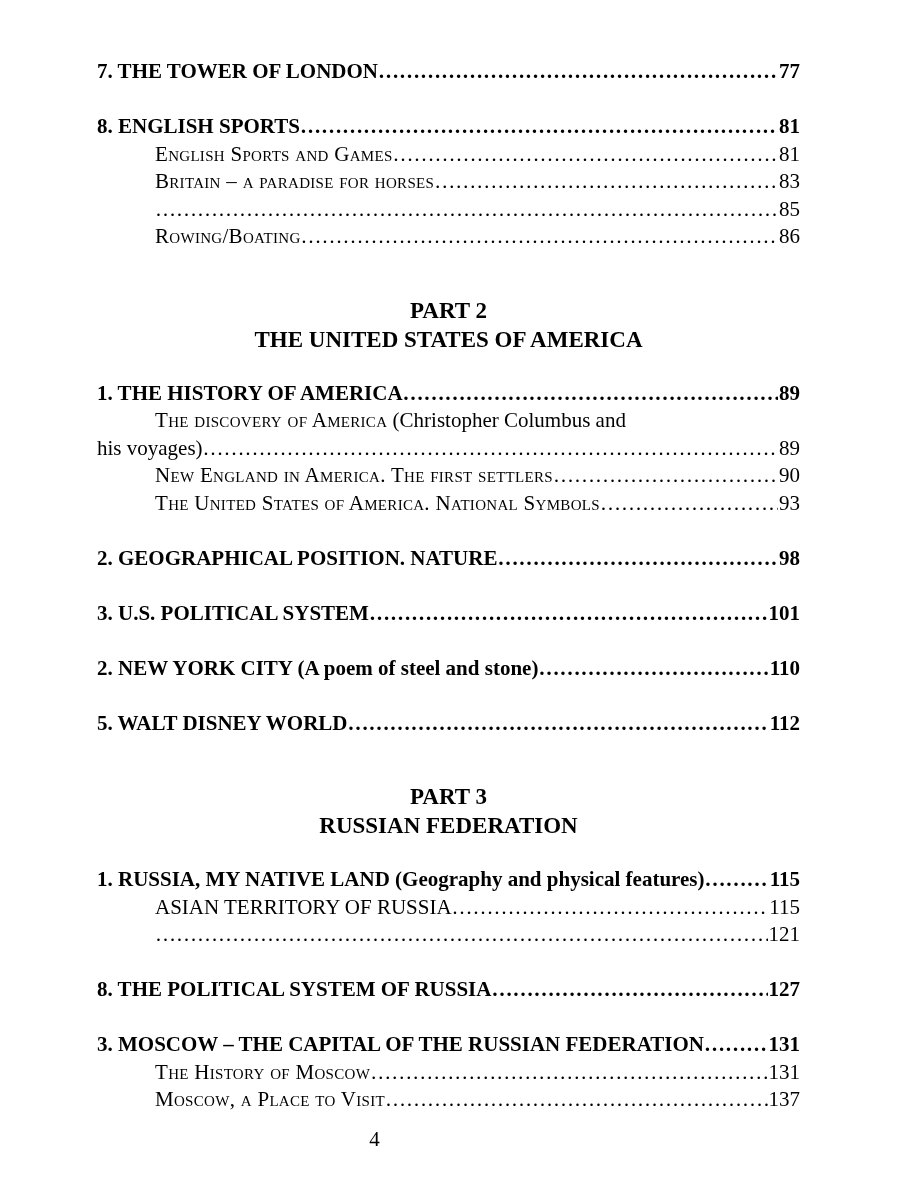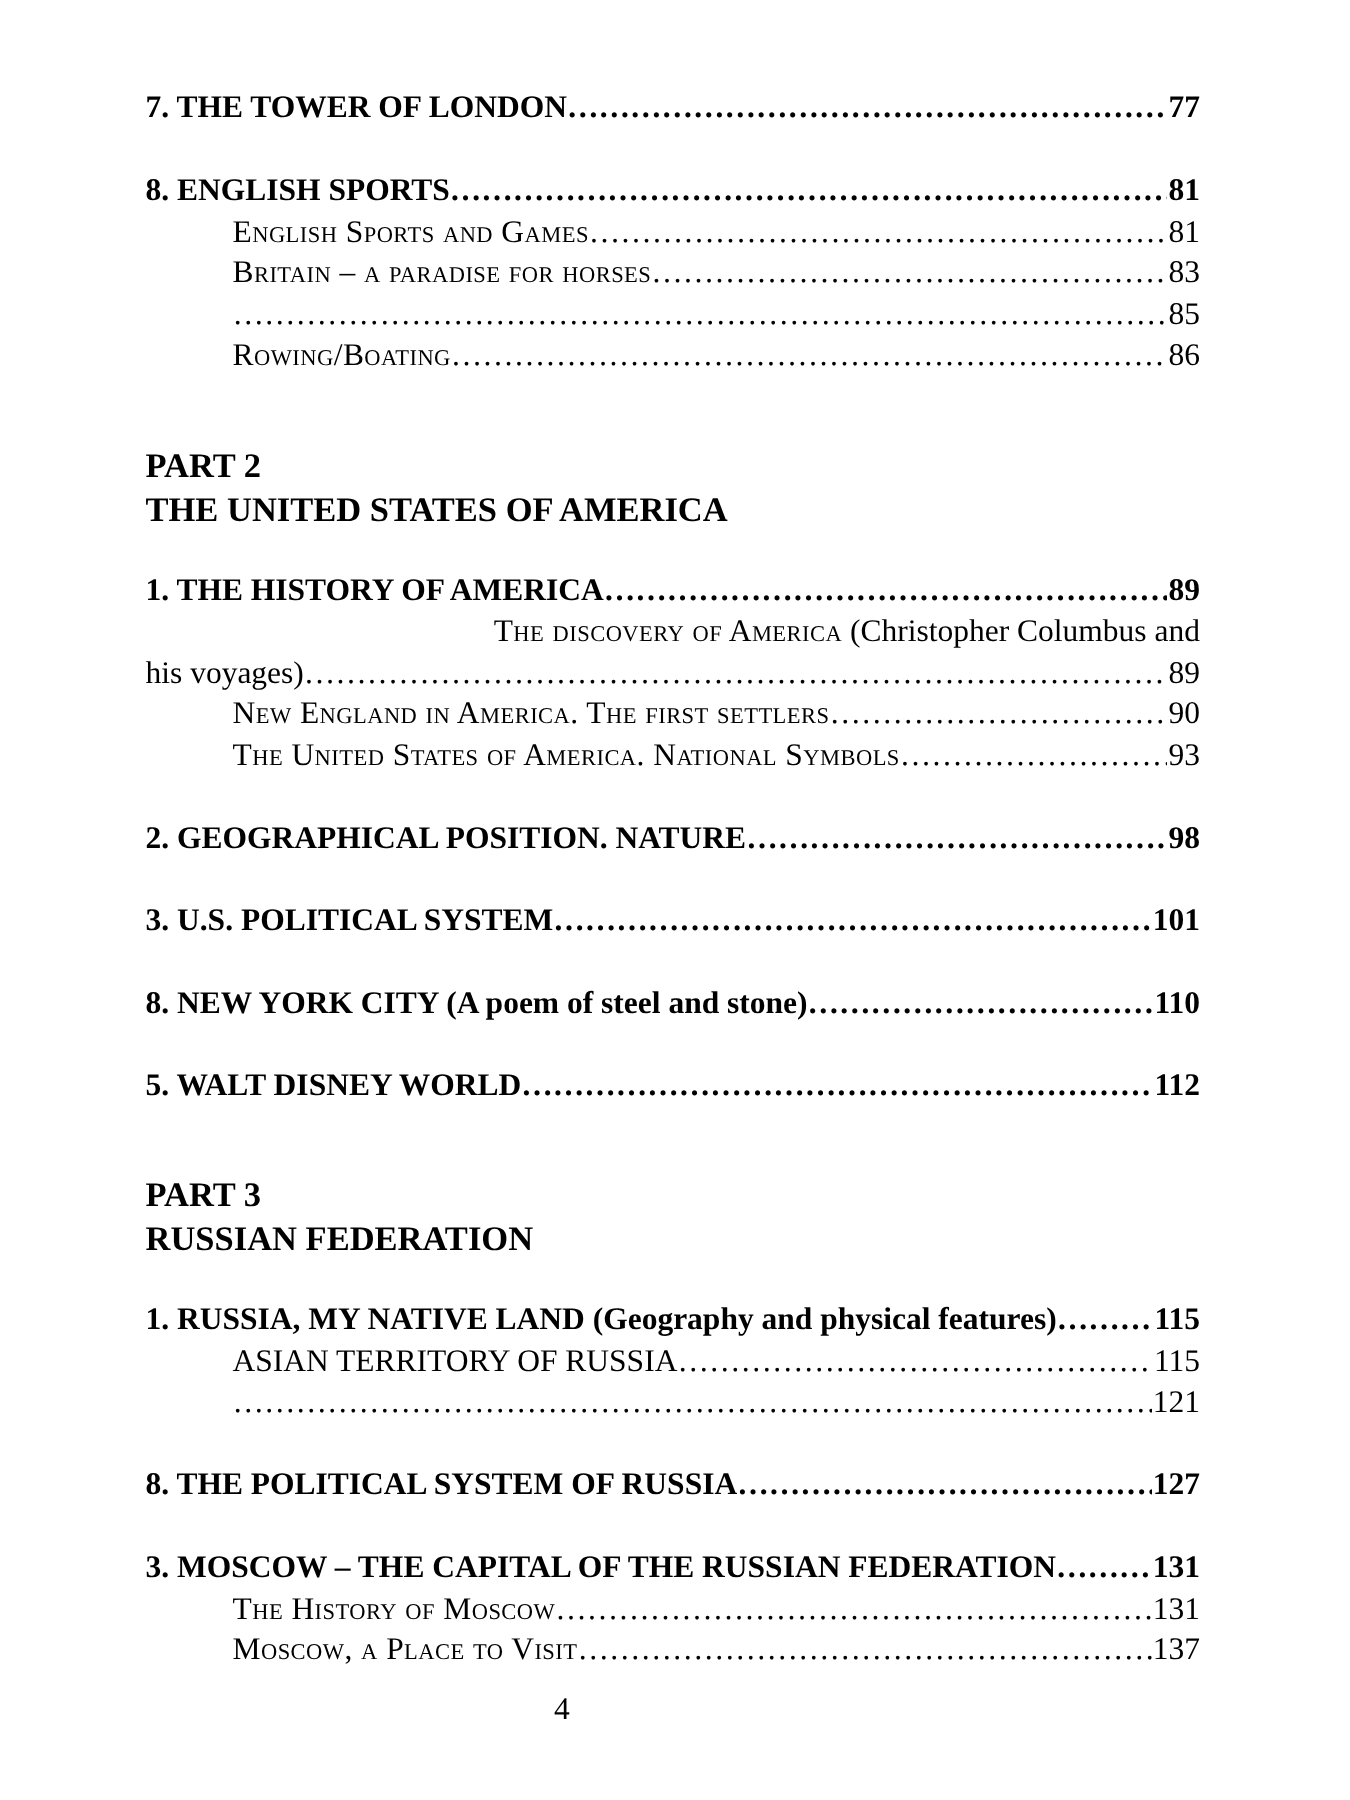--- a/index.html
+++ b/index.html
@@ -32,26 +32,26 @@
   .line .leader {
     flex: 1 1 auto;
     overflow: hidden;
     white-space: nowrap;
   }
   .line .page-num {
     white-space: nowrap;
     margin-left: 1px;
   }
   .bold { font-weight: bold; }
-  .indent { padding-left: 58px; justify-content: flex-end; }
+  .indent { padding-left: 58px; }
   .sc { font-variant: small-caps; letter-spacing: 0.3px; }
   .gap { height: 27.5px; }
   .part {
     margin: 45px 0 26px 0;
-    text-align: left;
+    text-align: center;
     font-weight: bold;
     font-size: 23px;
     line-height: 29px;
   }
   .footer {
     position: absolute;
     left: 0;
     right: 0;
     bottom: 48px;
     text-align: center;
@@ -127,21 +127,21 @@
         <span class="page-num">98</span>
       </div>
       <div class="gap"></div>
       <div class="line bold">
         <span class="label"><span>3. U.S. POLITICAL SYSTEM</span></span>
         <span class="leader">………………………………………………………………………………………………………………………………………………………………</span>
         <span class="page-num">101</span>
       </div>
       <div class="gap"></div>
       <div class="line bold">
-        <span class="label"><span>8. NEW YORK CITY (A poem of steel and stone) </span></span>
+        <span class="label"><span>2. NEW YORK CITY (A poem of steel and stone) </span></span>
         <span class="leader">………………………………………………………………………………………………………………………………………………………………</span>
         <span class="page-num">110</span>
       </div>
       <div class="gap"></div>
       <div class="line bold">
         <span class="label"><span>5. WALT DISNEY WORLD</span></span>
         <span class="leader">………………………………………………………………………………………………………………………………………………………………</span>
         <span class="page-num">112</span>
       </div>
       <div class="part">

